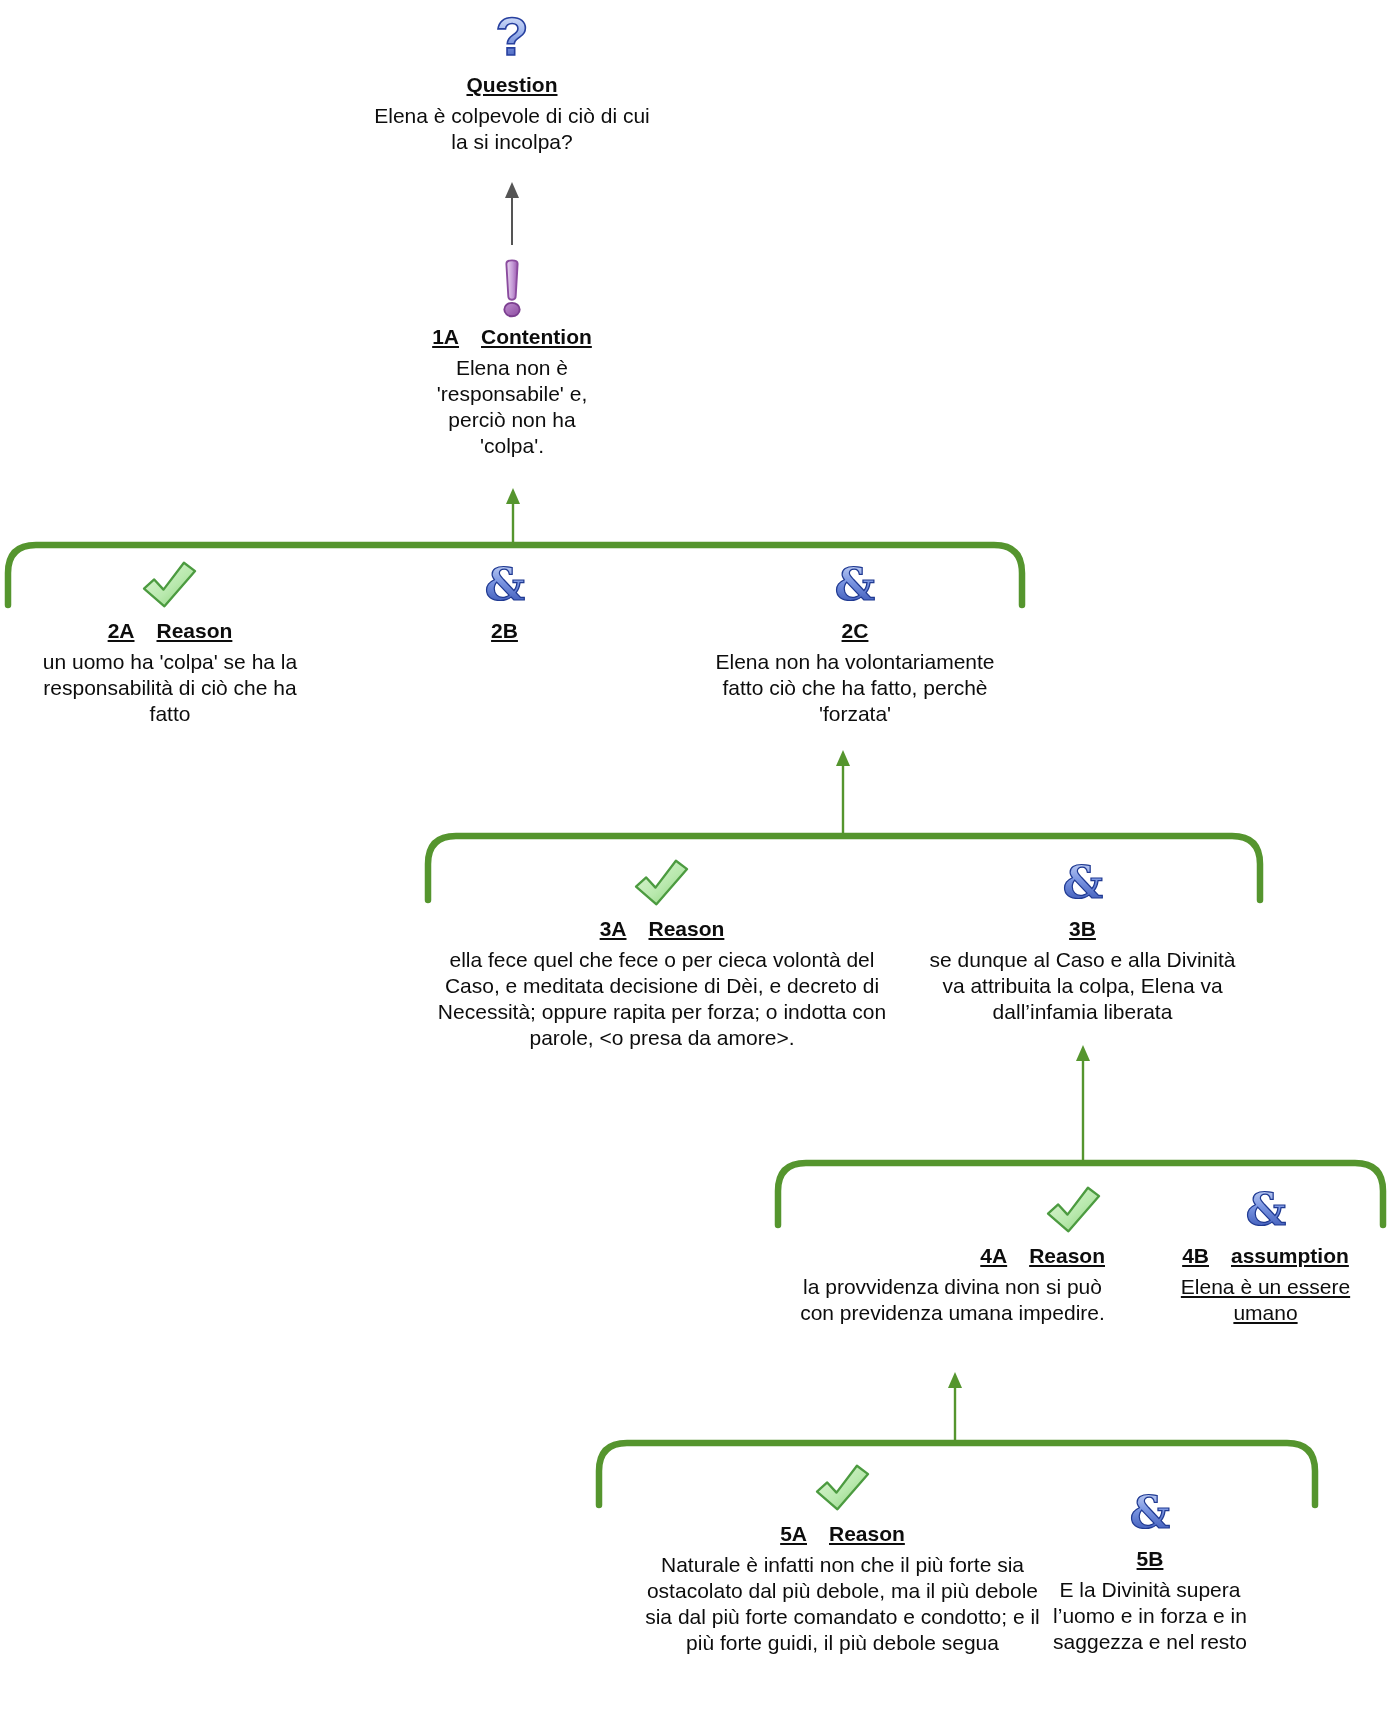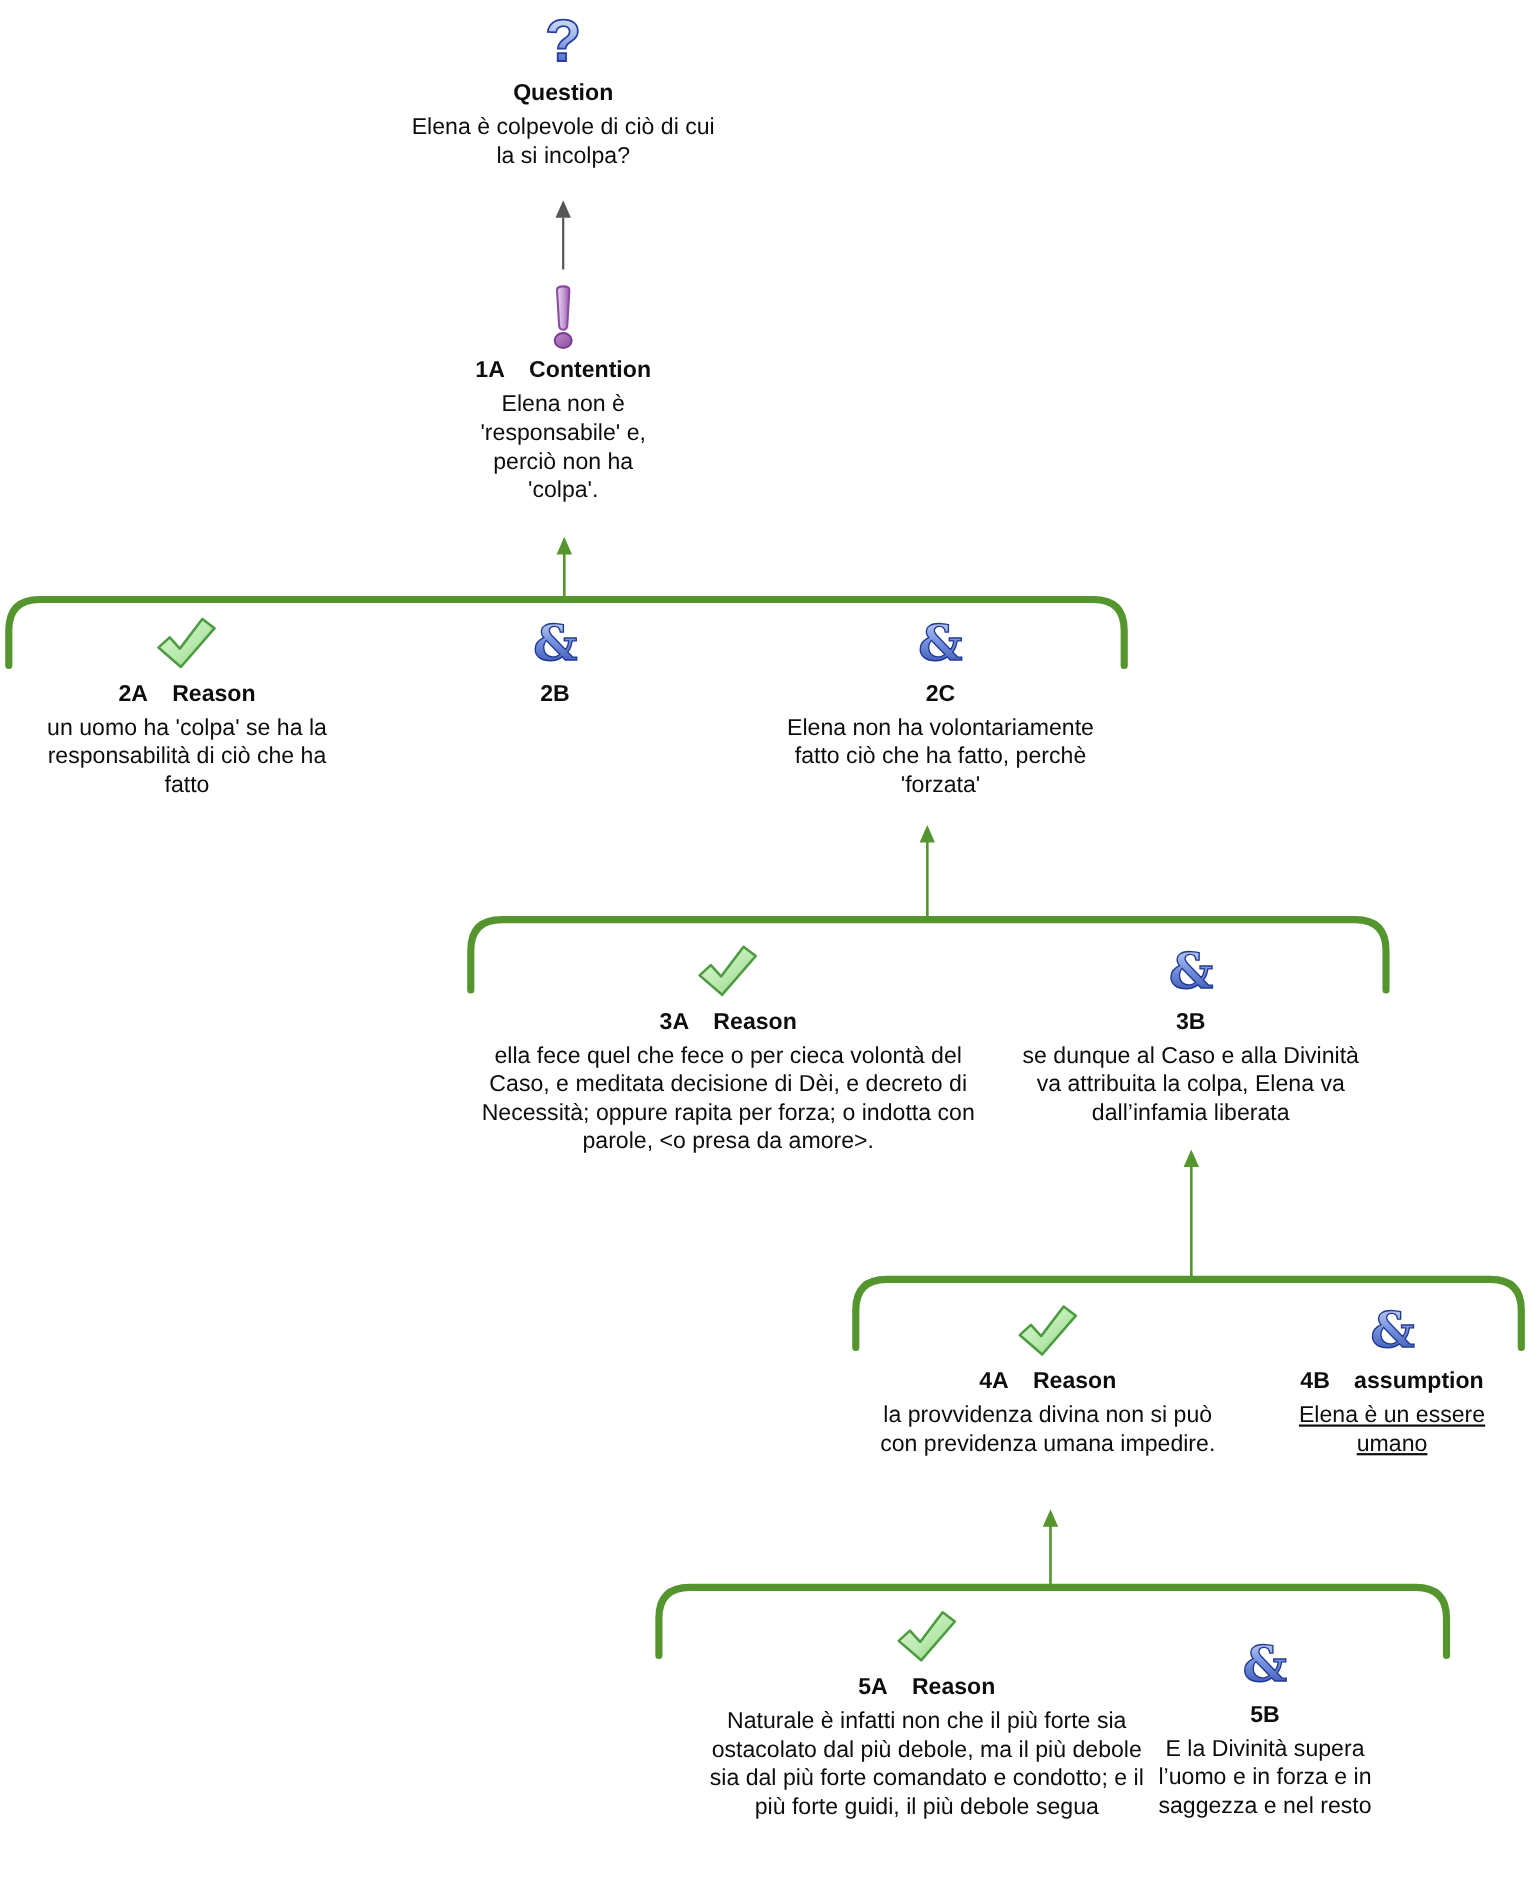--- a/index.html
+++ b/index.html
@@ -8,21 +8,21 @@
     font-family:"Liberation Sans", sans-serif;color:#0d0d0d;overflow:hidden;
   }
   .connector-layer{position:absolute;left:0;top:0;width:1400px;height:1725px;}
   .node{
     position:absolute;display:flex;flex-direction:column;align-items:center;
     text-align:center;
   }
   .icon-wrap{height:54px;display:flex;align-items:center;justify-content:center;}
   .heading{
     display:flex;justify-content:center;align-items:baseline;
-    font-weight:bold;font-size:21px;margin-top:7px;white-space:nowrap;
+    font-weight:bold;font-size:21px;margin-top:7px;white-space:nowrap;text-decoration:underline;
   }
   .nlabel:not(:empty){margin-left:22px;}
   .body{font-size:21px;line-height:26px;margin-top:6px;}
 </style>
 </head>
 <body>
 
 <div class="canvas">
 
   <svg class="connector-layer" viewBox="0 0 1400 1725">
@@ -173,21 +173,21 @@
           <use href="#icon-ampersand"></use>
         </svg>
     </div>
     <div class="heading">
       <span class="nid">3B</span>
       <span class="nlabel"></span>
     </div>
     <div class="body">se dunque al Caso e alla Divinità va attribuita la colpa, Elena va dall’infamia liberata</div>
   </div>
 
-  <div class="node" style="left:800px;top:1183px;width:305px;">
+  <div class="node" style="left:800px;top:1183px;width:305px;align-items:flex-end;">
     <div class="icon-wrap">
       <svg width="62" height="52" viewBox="0 0 64 56">
           <use href="#icon-check"></use>
         </svg>
     </div>
     <div class="heading">
       <span class="nid">4A</span>
       <span class="nlabel">Reason</span>
     </div>
     <div class="body">la provvidenza divina non si può con previdenza umana impedire.</div>

